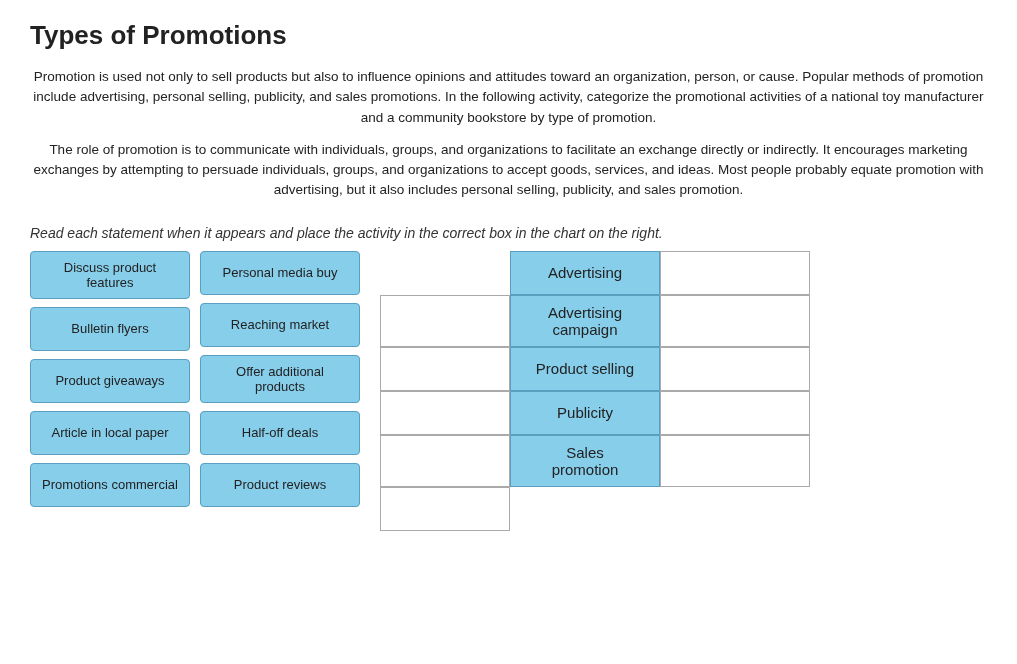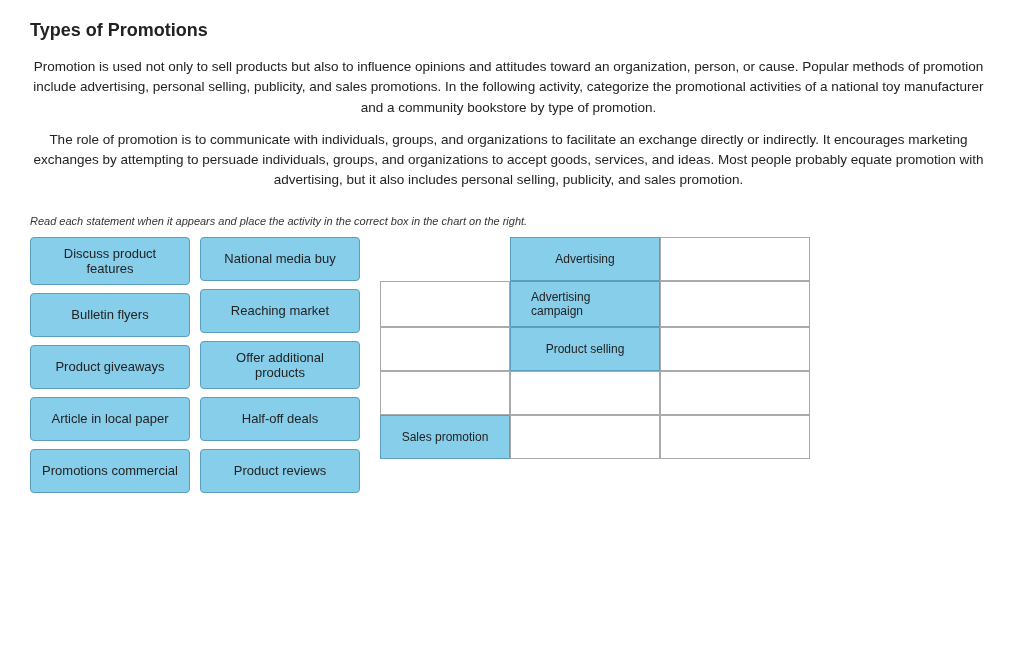--- a/index.html
+++ b/index.html
@@ -6,34 +6,34 @@
     body {
       font-family: Arial, sans-serif;
       font-size: 14px;
       color: #222;
       background: #fff;
       padding: 20px 30px;
       width: 1017px;
       min-height: 664px;
     }
     h1 {
-      font-size: 18px;
+      font-size: 26px;
       font-weight: bold;
       margin-bottom: 16px;
     }
     .intro-text {
       margin-bottom: 12px;
       line-height: 1.5;
       font-size: 13.5px;
       text-align: center;
     }
     .instruction {
       font-style: italic;
       margin: 24px 0 4px 0;
-      font-size: 11px;
+      font-size: 14px;
       color: #333;
     }
     .activity-area {
       display: flex;
       flex-direction: row;
       align-items: flex-start;
       gap: 10px;
       margin-top: 10px;
     }
     .drag-column {
@@ -70,21 +70,22 @@
       color: #fff;
       font-weight: bold;
       font-size: 13px;
       text-align: center;
       padding: 10px 6px;
       border: 1px solid #5a8a9e;
     }
     .table-label {
       background: #87CEEB;
       border: 1px solid #5a9fc0;
-      font-size: 12px;
+      font-size: 15px;
+      text-align: center;
       padding: 8px 20px;
       display: flex;
       align-items: center;
       justify-content: center;
       min-height: 44px;
     }
     .table-cell {
       background: #fff;
       border: 1px solid #aaa;
       min-height: 44px;
@@ -108,21 +109,21 @@
 
   <div class="drag-column">
     <div class="drag-item">Discuss product features</div>
     <div class="drag-item">Bulletin flyers</div>
     <div class="drag-item">Product giveaways</div>
     <div class="drag-item">Article in local paper</div>
     <div class="drag-item">Promotions commercial</div>
   </div>
 
   <div class="drag-column">
-    <div class="drag-item">National media buy</div>
+    <div class="drag-item">Personal media buy</div>
     <div class="drag-item">Reaching market</div>
     <div class="drag-item">Offer additional products</div>
     <div class="drag-item">Half-off deals</div>
     <div class="drag-item">Product reviews</div>
   </div>
 
   <div class="table-area">
     <div class="table-wrapper">
 
       <div class="table-header spacer-header" style="background:transparent;border:none;"></div>
@@ -132,20 +133,21 @@
       <div class="table-cell"></div>
 
       <div class="table-label">Advertising campaign</div>
       <div class="table-cell"></div>
       <div class="table-cell"></div>
 
       <div class="table-label">Product selling</div>
       <div class="table-cell"></div>
       <div class="table-cell"></div>
 
+      <div class="table-label">Publicity</div>
       <div class="table-cell"></div>
       <div class="table-cell"></div>
 
       <div class="table-label">Sales promotion</div>
       <div class="table-cell"></div>
       <div class="table-cell"></div>
     </div>
   </div>
 </div>
 

